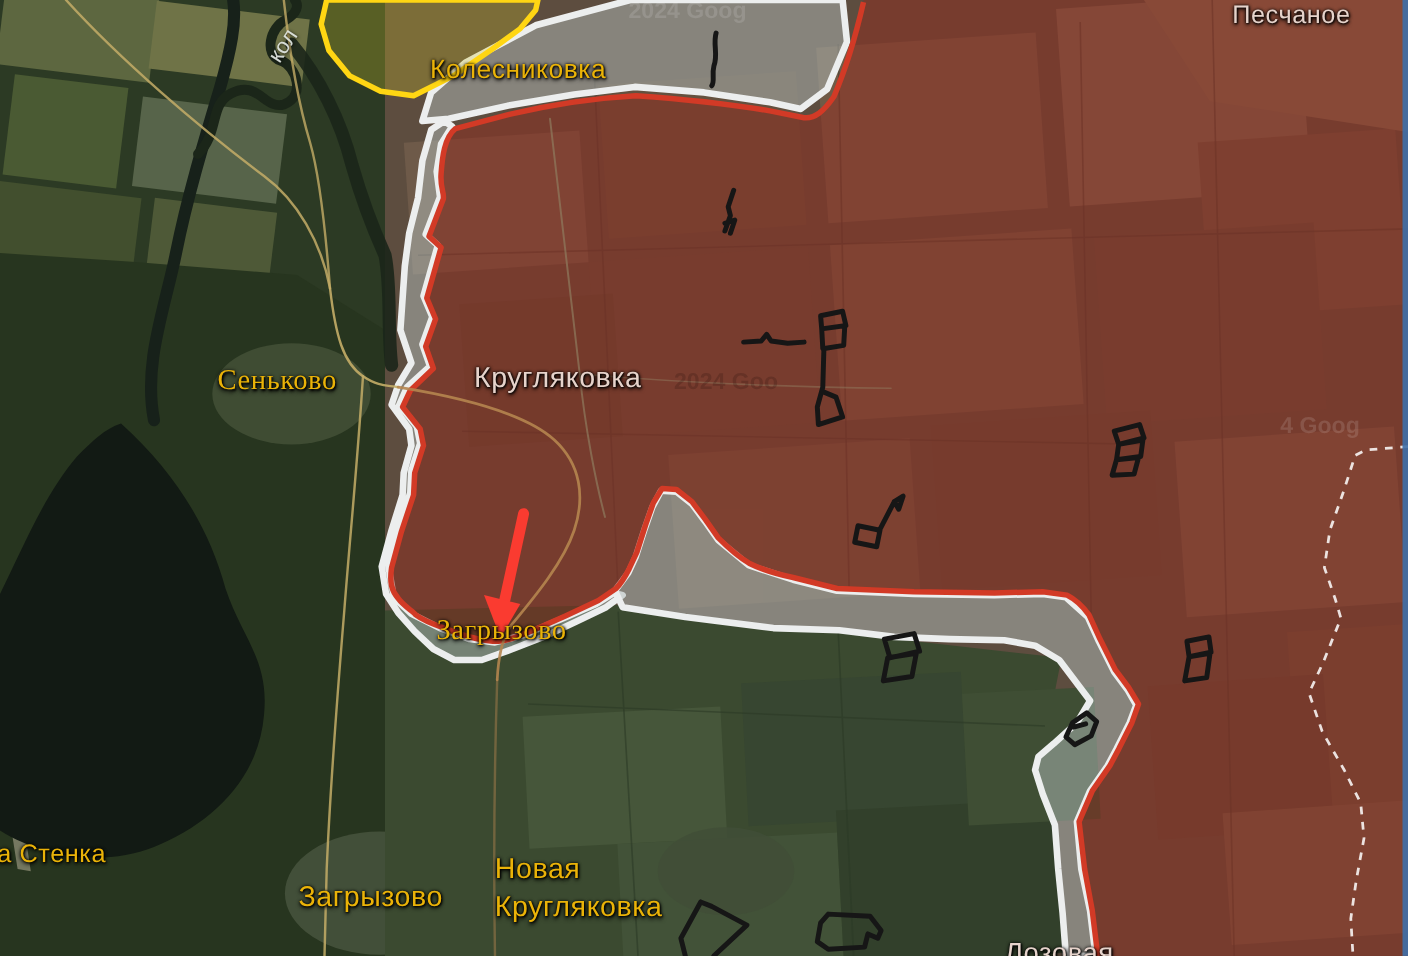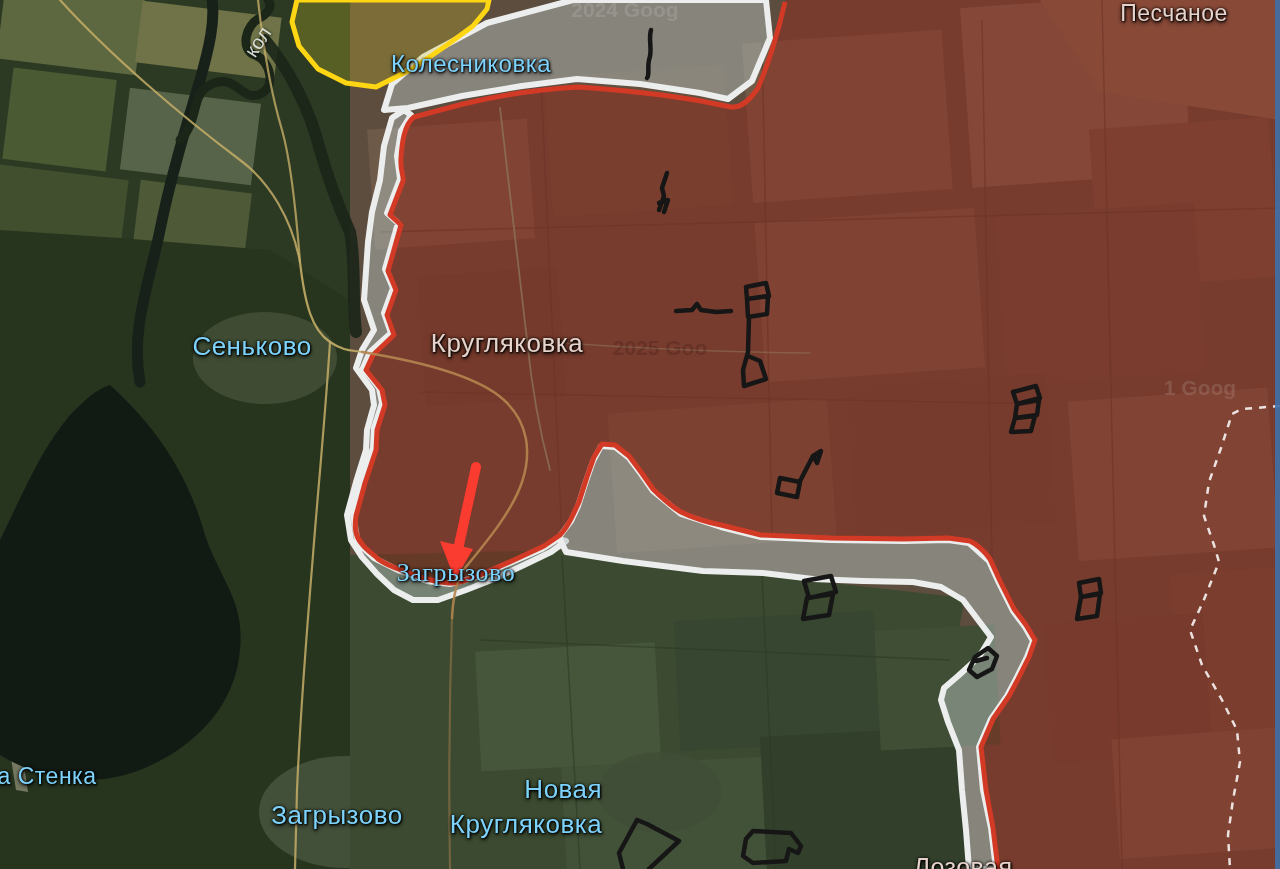--- a/index.html
+++ b/index.html
@@ -5,27 +5,27 @@
   html,body{margin:0;padding:0;background:#10150f;}
   .map-root{
     position:relative;width:1280px;height:869px;overflow:hidden;
     font-family:"Liberation Sans", sans-serif;
     background:#39462f;
     cursor:grab;
   }
   svg{position:absolute;left:0;top:0;display:block;}
   .place-label{
     position:absolute;transform:translate(-50%,-50%);
-    color:#7dd3fc;font-size:26px;letter-spacing:.5px;white-space:nowrap;
+    color:#eab308;font-size:26px;letter-spacing:.5px;white-space:nowrap;
     text-shadow:0 0 3px #000,0 2px 4px rgba(0,0,0,.85),1px 1px 2px rgba(0,0,0,.9);
     pointer-events:none;
   }
   .small{font-size:23px;}
   .dim-red{color:#e6d3cb;}
-  .two-line{text-align:right;line-height:35px;}
+  .two-line{text-align:left;line-height:35px;}
   .river-label{
     position:absolute;transform:translate(-50%,-50%) rotate(-57deg);
     color:rgba(228,233,228,.92);font-size:20px;
     text-shadow:0 1px 3px rgba(0,0,0,.8);pointer-events:none;
   }
   .watermark{
     position:absolute;transform:translate(-50%,-50%);
     font-size:21px;font-weight:bold;pointer-events:none;white-space:nowrap;
   }
   .wm-light{color:rgba(255,255,255,.13);}
@@ -154,27 +154,27 @@
       <path d="M 476,467 L 459,545" fill="none" stroke="#fa3b30" stroke-width="10" stroke-linecap="round"></path>
       <polygon points="440,541 473,549 455,580" fill="#fa3b30"></polygon>
     </g>
 
     <rect x="1275" y="0" width="5" height="869" fill="#3f6fa8" opacity=".9"></rect>
   </svg>
 
   <div class="river-label" style="left:258px;top:42px;">кол</div>
   <div class="place-label" style="left:471px;top:64px;font-size:24px;">Колесниковка</div>
   <div class="place-label small dim-red" style="left:1156px;top:13px;padding-left:36px;">Песчаное</div>
-  <div class="place-label" style="left:252px;top:346px;">Сеньково</div>
+  <div class="place-label" style="left:252px;top:346px;font-family:Liberation Serif, serif;">Сеньково</div>
   <div class="place-label dim-red" style="left:507px;top:343px;">Кругляковка</div>
   <div class="place-label" style="left:456px;top:573px;font-family:Liberation Serif, serif;">Загрызово</div>
   <div class="place-label small" style="left:47px;top:776px;">а Стенка</div>
   <div class="place-label" style="left:337px;top:815px;">Загрызово</div>
   <div class="place-label two-line" style="left:526px;top:807px;">
     <div>Новая</div>
     <div>Кругляковка</div>
   </div>
   <div class="place-label dim-red" style="left:963px;top:867px;font-size:25px;">Лозовая</div>
 
   <div class="watermark wm-light" style="left:625px;top:10px;">2024 Goog</div>
-  <div class="watermark wm-dark" style="left:660px;top:348px;">2025 Goo</div>
-  <div class="watermark wm-light" style="left:1200px;top:388px;">1 Goog</div>
+  <div class="watermark wm-dark" style="left:660px;top:348px;">2024 Goo</div>
+  <div class="watermark wm-light" style="left:1200px;top:388px;">4 Goog</div>
 </div>
 
 </body></html>

